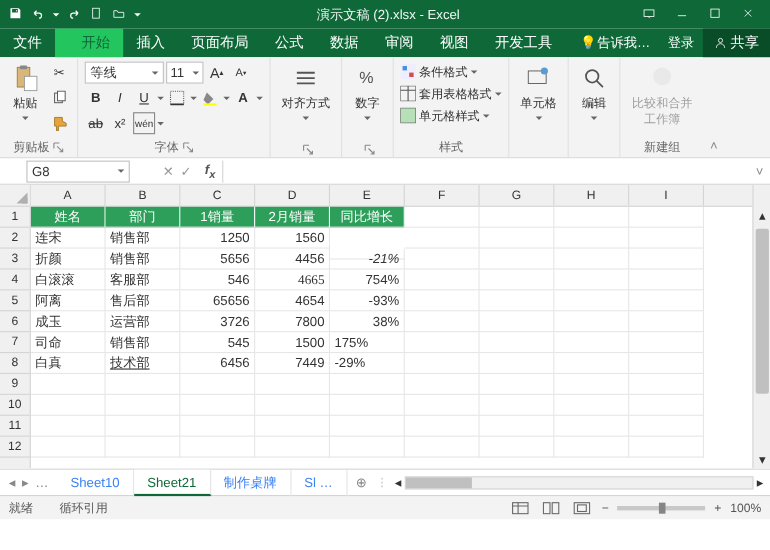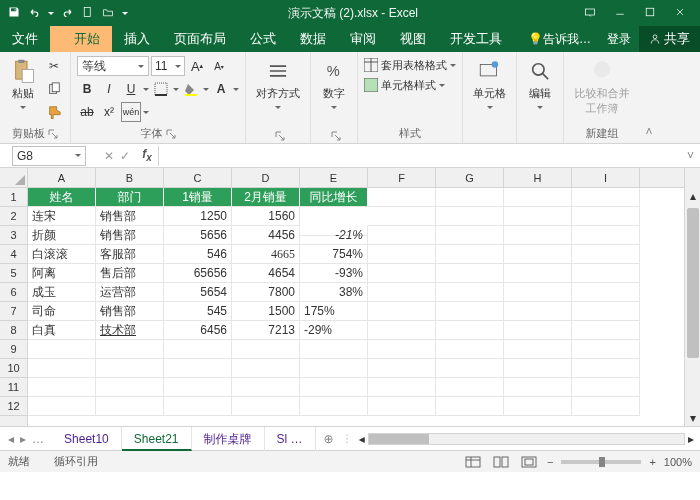--- a/index.html
+++ b/index.html
@@ -4,42 +4,42 @@
 <style>
 * { margin:0; padding:0; box-sizing:border-box; font-family:"Microsoft YaHei","Segoe UI",sans-serif; }
 body { width:700px; height:500px; background:#fff; font-size:12px; overflow:hidden; color:#333; }
 .titlebar { height:26px; background:#0e6837; display:flex; align-items:center; color:#fff;gap:11px; }
 .qat { display:flex; gap:8px; padding:0 8px; align-items:center; }
 .qat svg, .wctrl svg { width:12px; height:12px; }
 .ttl { flex:1; text-align:center; font-size:12px; opacity:.95; }
 .wctrl { display:flex; gap:18px; padding:0 14px; }
 .ribbon-tabs { height:26px; background:#0e6837; display:flex; align-items:center; color:#fff; font-size:13px; }
 .rtab { padding:0 12px; height:26px; display:flex; align-items:center; cursor:pointer; }
-.rtab.active { background:#fdba74; color:#0e6837;padding-left:24px; }
+.rtab.active { background:#22c55e; color:#0e6837;padding-left:24px; }
 .rtab-r { margin-left:auto; display:flex; align-items:center; }
 .rtab-r .rtab { font-size:12px; padding:0 8px; }
 .share { background:#094d28; padding:0 10px; height:26px; display:flex; align-items:center; gap:3px; }
 .ribbon { height:92px; background:#f3f3f3; border-bottom:1px solid #d4d4d4; display:flex; }
 .rgroup { border-right:1px solid #e0e0e0; padding:4px 6px 2px; display:flex; flex-direction:column; justify-content:space-between; }
 .rgroup-body { flex:1; display:flex; gap:4px; align-items:flex-start; }
 .rgroup-label { text-align:center; font-size:11px; color:#666; padding-top:2px; display:flex; justify-content:center; align-items:center; gap:3px; }
 .dlauncher { width:10px; height:10px; }
 .bigbtn { display:flex; flex-direction:column; align-items:center; gap:2px; padding:2px 4px; cursor:pointer; }
 .bigbtn svg { width:26px; height:26px; }
 .bigbtn span { font-size:11px; }
 .fontcol { display:flex; flex-direction:column; gap:3px; }
 .fontrow { display:flex; gap:2px; align-items:center; }
 .fontname { width:72px; height:20px; border:1px solid #c0c0c0; background:#fff; font-size:12px; padding:0 4px; display:flex; align-items:center; justify-content:space-between; }
 .fontsize { width:34px; height:20px; border:1px solid #c0c0c0; background:#fff; font-size:12px; padding:0 3px; display:flex; align-items:center; justify-content:space-between; }
 .iconbtn { width:20px; height:20px; display:flex; align-items:center; justify-content:center; cursor:pointer; font-size:12px; }
 .stylecol { display:flex; flex-direction:column; gap:2px; }
 .styleitem { display:flex; align-items:center; gap:3px; font-size:11px; cursor:pointer; height:18px; }
 .styleitem svg { width:14px; height:14px; }
 .namebox-row { height:24px; background:#fff; border-bottom:1px solid #d4d4d4; display:flex; align-items:center; }
-.namebox { width:74px; height:20px; border:1px solid #c0c0c0; margin:0 12px; padding:0 4px; font-size:12px; display:flex; align-items:center; justify-content:space-between; }
+.namebox { width:94px; height:20px; border:1px solid #c0c0c0; margin:0 24px; padding:0 4px; font-size:12px; display:flex; align-items:center; justify-content:space-between; }
 .fx-btns { display:flex; gap:6px; padding:0 6px; color:#999; }
 .fx { font-style:italic; font-weight:bold; color:#555; padding:0 6px; }
 .fbar { height:20px; border-left:1px solid #d4d4d4; flex:1; }
 .grid-area { height:258px; display:flex; overflow:hidden; position:relative; }
 .rowhdrs { width:28px; background:#f0f0f0; border-right:1px solid #d4d4d4; }
 .corner { height:20px; background:#f0f0f0; border-bottom:1px solid #d4d4d4; position:relative; }
 .corner::after { content:""; position:absolute; right:2px; bottom:2px; border:5px solid transparent; border-right-color:#b0b0b0; border-bottom-color:#b0b0b0; }
 .rh { height:19px; border-bottom:1px solid #d4d4d4; text-align:center; font-size:11px; line-height:19px; color:#333; }
 .gridmain { flex:1; overflow:hidden; }
 .colhdrs { height:20px; display:flex; background:#f0f0f0; border-bottom:1px solid #d4d4d4; }
@@ -47,21 +47,21 @@
 .cells { }
 .crow { display:flex; height:19px; }
 .cell { border-right:1px solid #e6e6e6; border-bottom:1px solid #e6e6e6; font-size:12px; padding:0 4px; line-height:18px; overflow:hidden; white-space:nowrap; }
 .hdrcell { background:#2e9e5b; color:#fff; border-right:1px solid #fff; text-align:center; font-weight:400; }
 .vscroll { width:16px; background:#f0f0f0; border-left:1px solid #d4d4d4; position:relative; }
 .vup,.vdn { position:absolute; width:16px; height:16px; display:flex; align-items:center; justify-content:center; }
 .vup{top:20px;} .vdn{bottom:0;}
 .vthumb { position:absolute; top:40px; left:2px; width:12px; height:150px; background:#c0c0c0; border-radius:2px; }
 .sheettabs { height:24px; background:#fff; border-top:1px solid #d4d4d4; display:flex; align-items:center; font-size:12px; }
 .tabnav { display:flex; gap:6px; padding:0 8px; color:#888; }
-.stab { padding:0 12px; height:24px; line-height:24px; border-right:1px solid #e4e4e4; cursor:pointer; color:#4c1d95; }
+.stab { padding:0 12px; height:24px; line-height:24px; border-right:1px solid #e4e4e4; cursor:pointer; color:#3b82f6; }
 .stab.active { color:#0e6837; border-bottom:2px solid #0e6837; background:#fff; }
 .addtab { padding:0 8px; color:#888; cursor:pointer; }
 .hscroll { flex:1; display:flex; align-items:center; padding:0 6px; }
 .htrack { flex:1; height:12px; background:#f0f0f0; border:1px solid #d4d4d4; position:relative; margin:0 3px; }
 .hthumb { position:absolute; left:0; top:0; height:10px; width:60px; background:#c0c0c0; }
 .status { height:22px; background:#f3f3f3; border-top:1px solid #d4d4d4; display:flex; align-items:center; font-size:11px; color:#555; padding:0 8px; gap:24px; }
 .status-r { margin-left:auto; display:flex; align-items:center; gap:8px; }
 .viewbtn { width:20px; height:16px; display:flex; align-items:center; justify-content:center; }
 .zoom-slider { width:80px; height:4px; background:#c8c8c8; position:relative; }
 .zoom-thumb { position:absolute; left:38px; top:-3px; width:6px; height:10px; background:#858585; }
@@ -257,20 +257,29 @@
           <path fill="none" stroke="#888" d="M1 1h5M1 1v5M4 4l5 5M9 6v3H6"></path>
         </svg>
       </div>
   </div>
 
   <div class="rgroup">
     <div class="rgroup-body">
         <div class="stylecol">
       <div class="styleitem">
             <svg viewBox="0 0 14 14">
+              <rect width="14" height="14" fill="#eef"></rect>
+              <rect x="2" y="2" width="4" height="4" fill="#4a90d9"></rect>
+              <rect x="8" y="8" width="4" height="4" fill="#d94a4a"></rect>
+            </svg>
+            <span>条件格式</span> 
+            <span class="caret"></span>
+          </div>
+      <div class="styleitem">
+            <svg viewBox="0 0 14 14">
               <rect width="14" height="14" fill="none" stroke="#555"></rect>
               <line x1="0" y1="4" x2="14" y2="4" stroke="#555"></line>
               <line x1="7" y1="0" x2="7" y2="14" stroke="#555"></line>
             </svg>
             <span>套用表格格式</span> 
             <span class="caret"></span>
           </div>
       <div class="styleitem">
             <svg viewBox="0 0 14 14">
               <rect width="14" height="14" fill="#b8e0b8" stroke="#555"></rect>
@@ -428,21 +437,21 @@
           <div class="cell" style="width: 68px; text-align: right;">4654</div>
           <div class="cell" style="width: 68px; text-align: right;">-93%</div>
           <div class="cell" style="width: 68px;"></div>
           <div class="cell" style="width: 68px;"></div>
           <div class="cell" style="width: 68px;"></div>
           <div class="cell" style="width: 68px;"></div>
         </div>
         <div class="crow">
           <div class="cell" style="width: 68px; text-align: left;">成玉</div>
           <div class="cell" style="width: 68px; text-align: left;">运营部</div>
-          <div class="cell" style="width: 68px; text-align: right;">5654</div>
+          <div class="cell" style="width: 68px; text-align: right;">3726</div>
           <div class="cell" style="width: 68px; text-align: right;">7800</div>
           <div class="cell" style="width: 68px; text-align: right;">38%</div>
           <div class="cell" style="width: 68px;"></div>
           <div class="cell" style="width: 68px;"></div>
           <div class="cell" style="width: 68px;"></div>
           <div class="cell" style="width: 68px;"></div>
         </div>
         <div class="crow">
           <div class="cell" style="width: 68px; text-align: left;">司命</div>
           <div class="cell" style="width: 68px; text-align: left;">销售部</div>
@@ -451,21 +460,21 @@
           <div class="cell" style="width: 68px; text-align: left;">175%</div>
           <div class="cell" style="width: 68px;"></div>
           <div class="cell" style="width: 68px;"></div>
           <div class="cell" style="width: 68px;"></div>
           <div class="cell" style="width: 68px;"></div>
         </div>
         <div class="crow">
           <div class="cell" style="width: 68px; text-align: left;">白真</div>
           <div class="cell" style="width: 68px; text-align: left; text-decoration: underline;">技术部</div>
           <div class="cell" style="width: 68px; text-align: right;">6456</div>
-          <div class="cell" style="width: 68px; text-align: right;">7213</div>
+          <div class="cell" style="width: 68px; text-align: right;">7449</div>
           <div class="cell" style="width: 68px; text-align: left;">-29%</div>
           <div class="cell" style="width: 68px;"></div>
           <div class="cell" style="width: 68px;"></div>
           <div class="cell" style="width: 68px;"></div>
           <div class="cell" style="width: 68px;"></div>
         </div>
         <div class="crow">
           <div class="cell" style="width: 68px;"></div>
           <div class="cell" style="width: 68px;"></div>
           <div class="cell" style="width: 68px;"></div>

